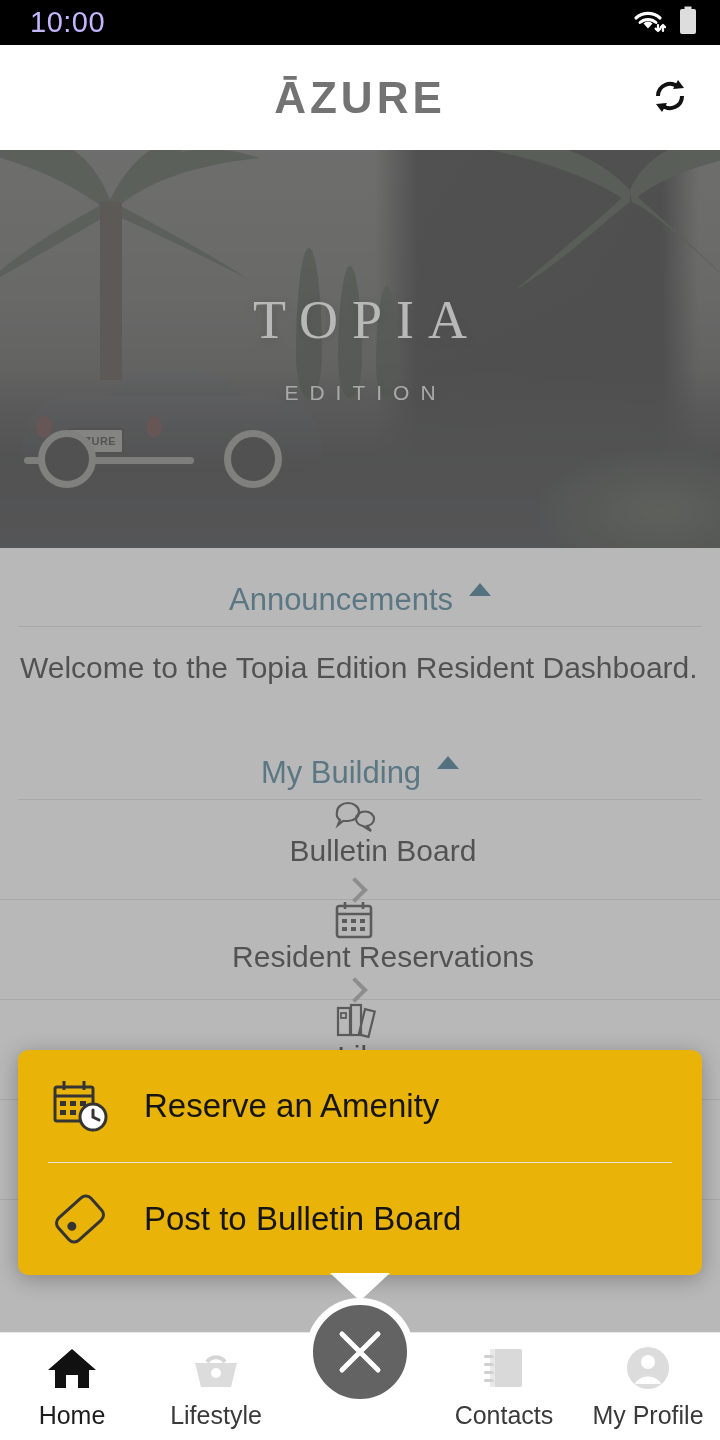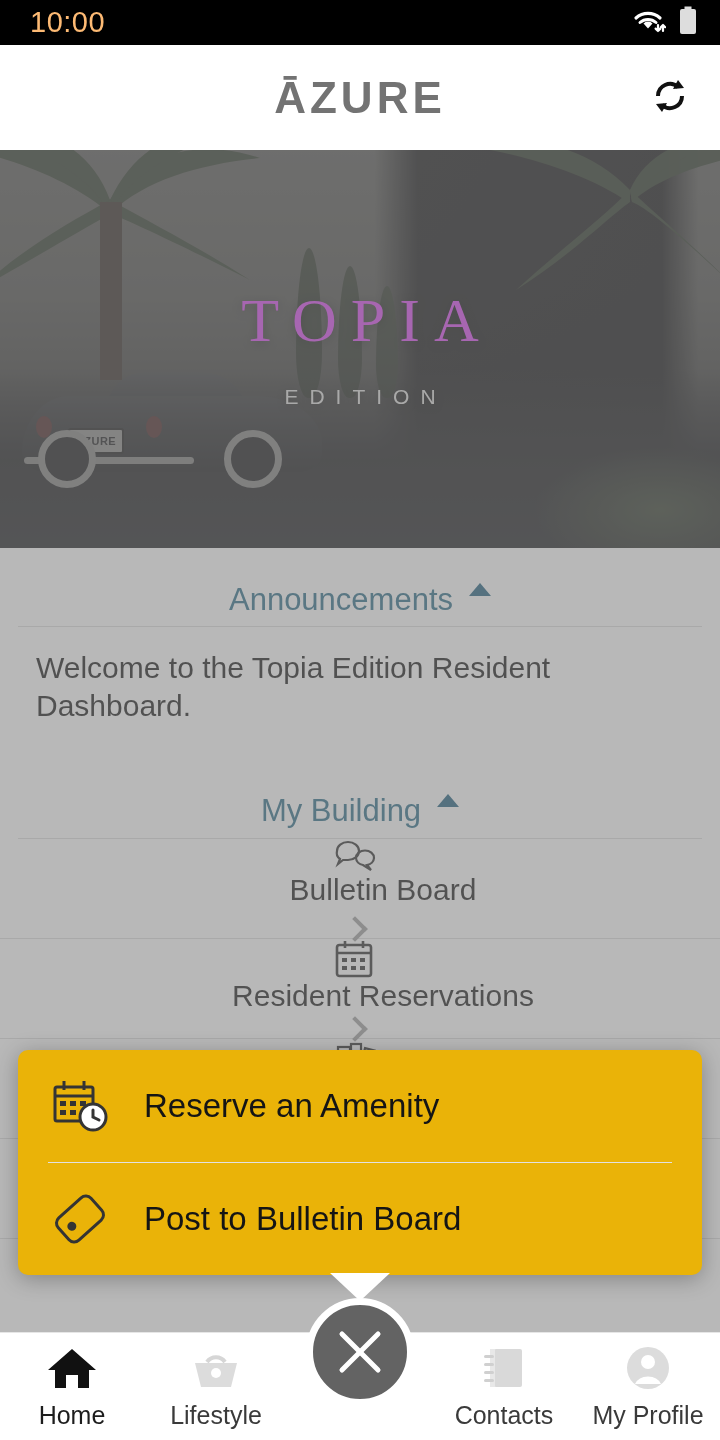--- a/index.html
+++ b/index.html
@@ -24,21 +24,21 @@
   .status-bar {
     position: relative;
     height: 45px;
     background: #000000;
     display: flex;
     align-items: center;
     justify-content: space-between;
     padding: 0 22px 0 30px;
   }
   .status-time {
-    color: #fdba74;
+    color: #c4b5fd;
     font-size: 29px;
     letter-spacing: 0.5px;
     font-weight: 400;
   }
   .status-icons {
     display: flex;
     align-items: center;
     gap: 12px;
   }
 
@@ -158,23 +158,23 @@
   .hero-logo {
     position: absolute;
     inset: 0;
     display: flex;
     flex-direction: column;
     align-items: center;
     justify-content: center;
   }
   .hero-logo-main {
     font-family: "Liberation Serif", serif;
-    font-size: 62px;
+    font-size: 54px;
     letter-spacing: 14px;
-    color: #d946ef;
+    color: #ffffff;
     line-height: 1;
     padding-left: 14px;
     text-shadow: 0 2px 10px rgba(0,0,0,0.45);
   }
   .hero-logo-sub {
     margin-top: 34px;
     font-family: "Liberation Sans", sans-serif;
     font-size: 21px;
     letter-spacing: 11px;
     color: #dededc;
@@ -208,21 +208,20 @@
     height: 1px;
     background: #dcdcdc;
     margin: 0 18px;
   }
   .announce-body {
     padding: 22px 20px 34px 20px;
     font-size: 30px;
     line-height: 1.28;
     color: #161616;
     background: #ffffff;
-    margin-left: 16px;
   }
 
   
   .row {
     display: flex;
     align-items: center;
     height: 100px;
     padding: 0 22px 0 26px;
     background: #ffffff;
     border-bottom: 1px solid #dcdcdc;

